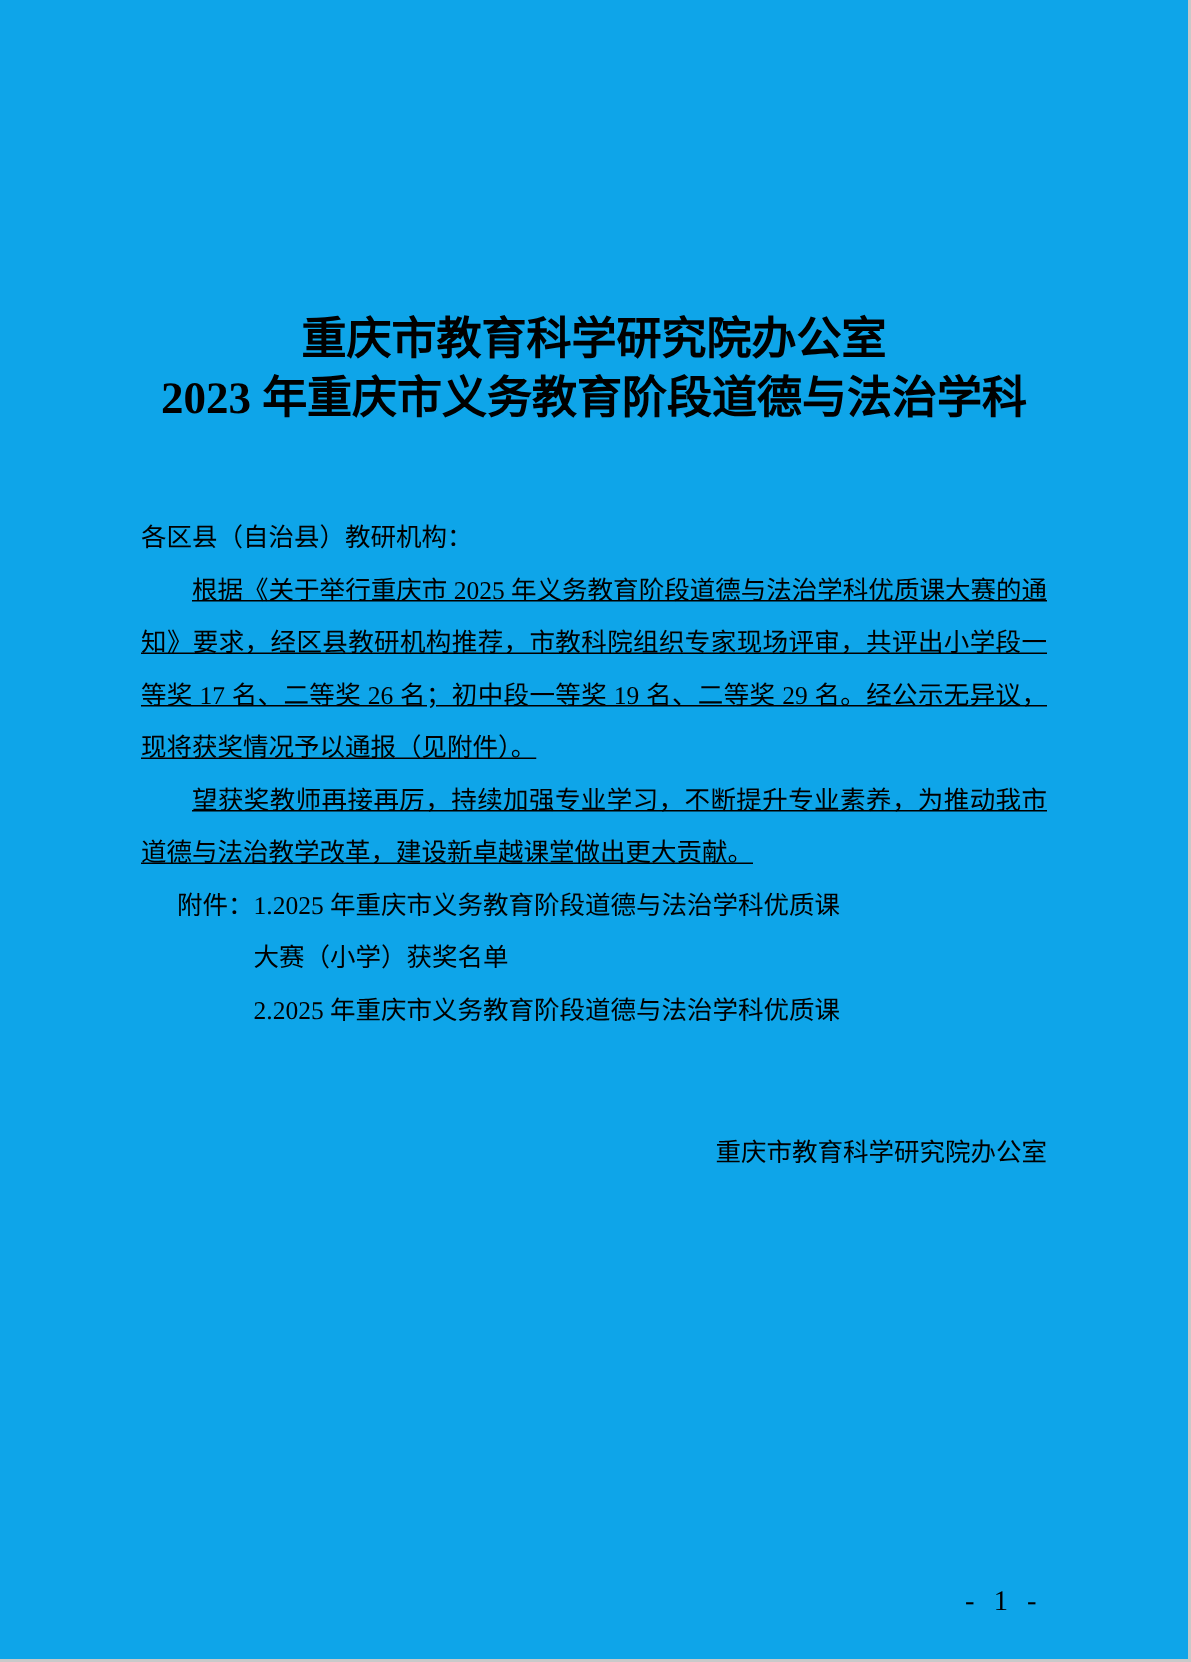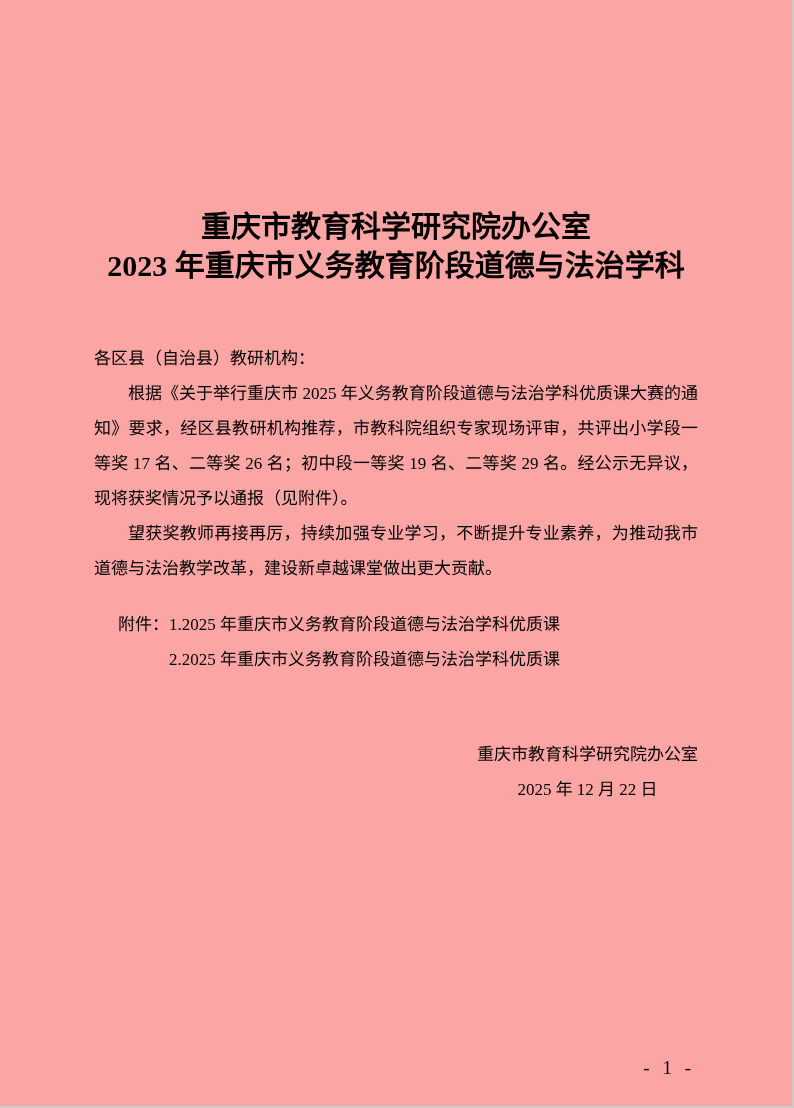--- a/index.html
+++ b/index.html
@@ -4,21 +4,21 @@
 <style>
   * { margin: 0; padding: 0; box-sizing: border-box; }
   html, body {
     background: #ffffff;
     font-family: "Liberation Serif", "DejaVu Serif", serif;
   }
   .page {
     position: relative;
     width: 794px;
     height: 1108px;
-    background: #fca5a5;
+    background: #0ea5e9;
     color: #000000;
     padding: 0 94px;
     border-right: 2px solid #c9c9c9;
     border-bottom: 2px solid #c9c9c9;
     overflow: hidden;
   }
   .doc-title {
     margin-top: 207px;
     text-align: center;
     font-weight: bold;
@@ -28,23 +28,23 @@
   .doc-body {
     font-size: 17px;
     line-height: 35px;
   }
   .salutation {
     margin-top: 56px;
   }
   .para {
     text-indent: 2em;
     text-align: justify;
+    text-decoration: underline;
   }
   .attachments {
-    margin-top: 21px;
     margin-left: 24px;
     display: flex;
     align-items: flex-start;
   }
   .att-label { white-space: nowrap; }
   .att-items { flex: 1; }
   .att-item div { white-space: nowrap; }
   .signature {
     margin-top: 60px;
     text-align: right;
@@ -79,31 +79,31 @@
 
     <p class="para">根据《关于举行重庆市 2025 年义务教育阶段道德与法治学科优质课大赛的通知》要求，经区县教研机构推荐，市教科院组织专家现场评审，共评出小学段一等奖 17 名、二等奖 26 名；初中段一等奖 19 名、二等奖 29 名。经公示无异议，现将获奖情况予以通报（见附件）。</p>
 
     <p class="para">望获奖教师再接再厉，持续加强专业学习，不断提升专业素养，为推动我市道德与法治教学改革，建设新卓越课堂做出更大贡献。</p>
 
     <div class="attachments">
       <span class="att-label">附件：</span>
       <div class="att-items">
         <div class="att-item">
           <div>1.2025 年重庆市义务教育阶段道德与法治学科优质课</div>
+          <div>大赛（小学）获奖名单</div>
         </div>
         <div class="att-item">
           <div>2.2025 年重庆市义务教育阶段道德与法治学科优质课</div>
         </div>
       </div>
     </div>
 
     <div class="signature">
       <div class="sig-inner">
         <div class="sig-org">重庆市教育科学研究院办公室</div>
-        <div class="sig-date">2025 年 12 月 22 日</div>
       </div>
     </div>
 
   </main>
 
   <footer>
     <span class="page-number">- 1 -</span>
   </footer>
 
 </div>

